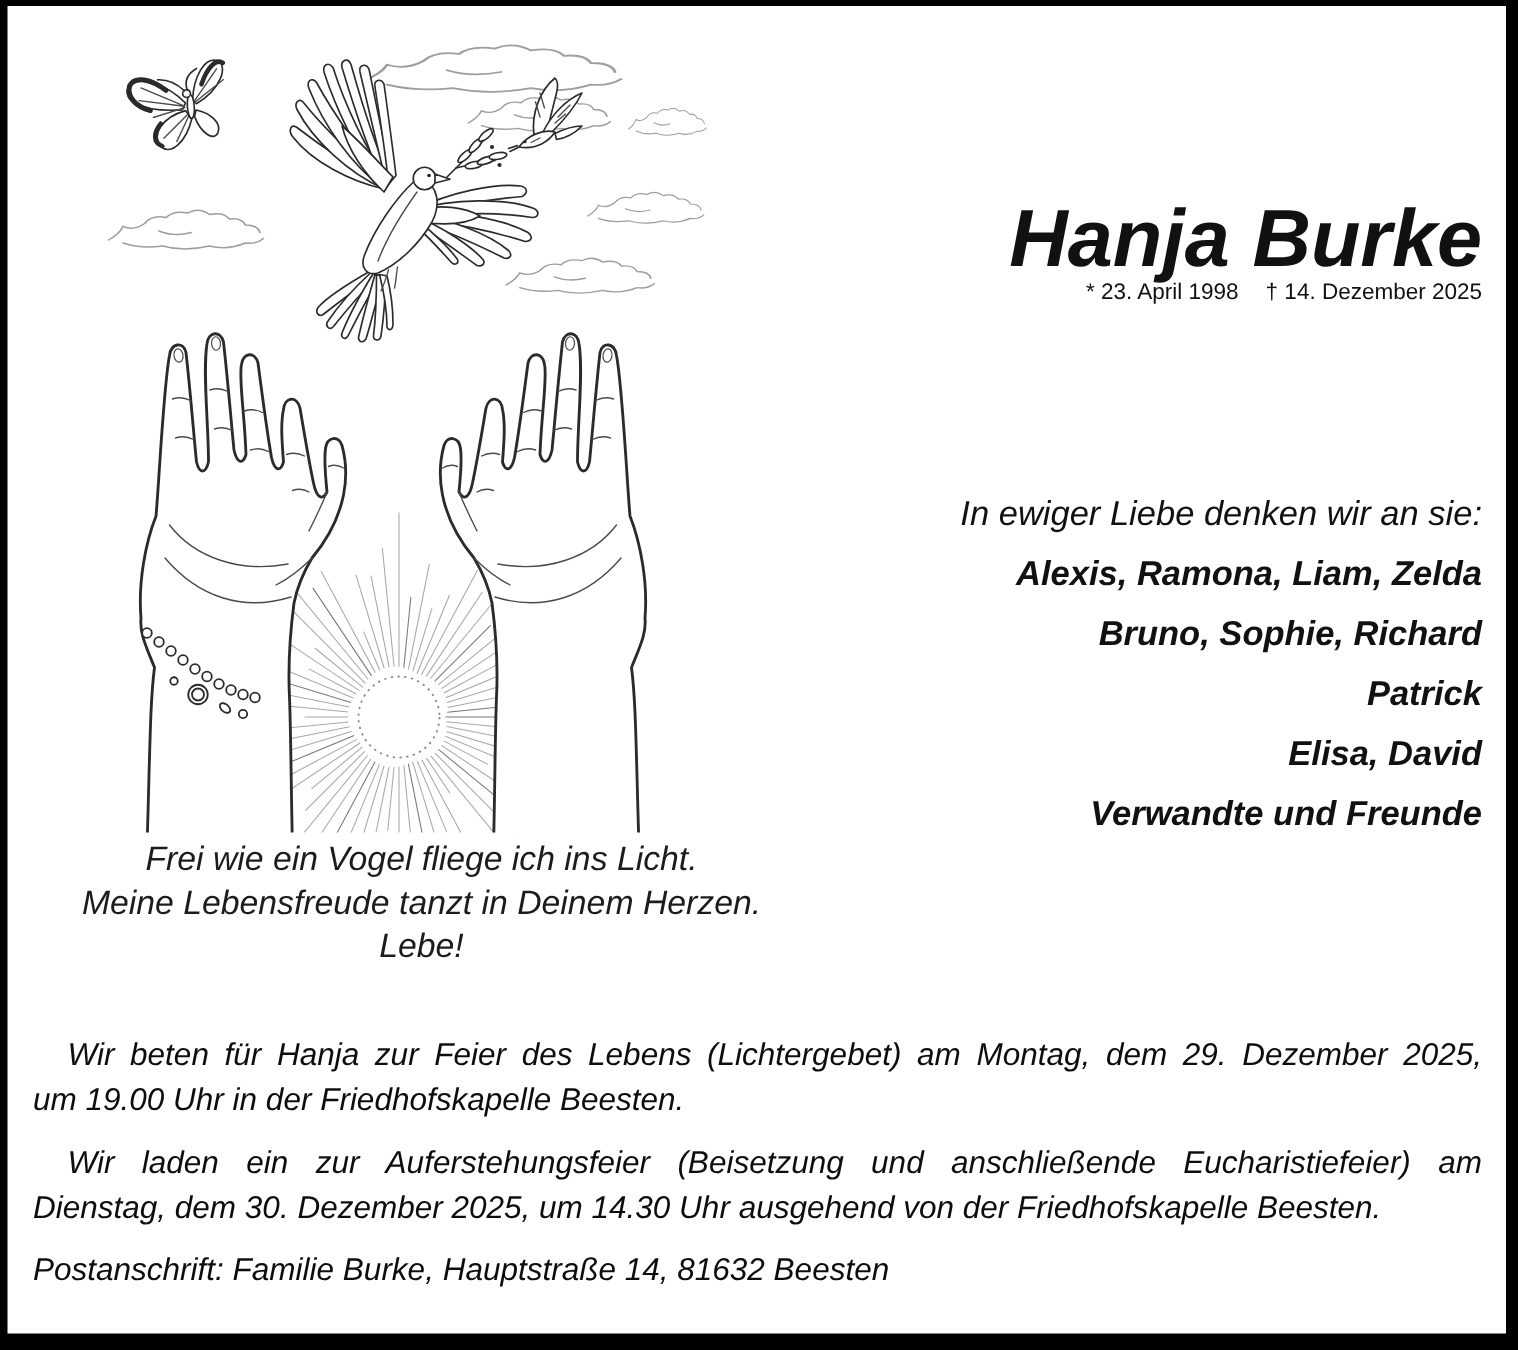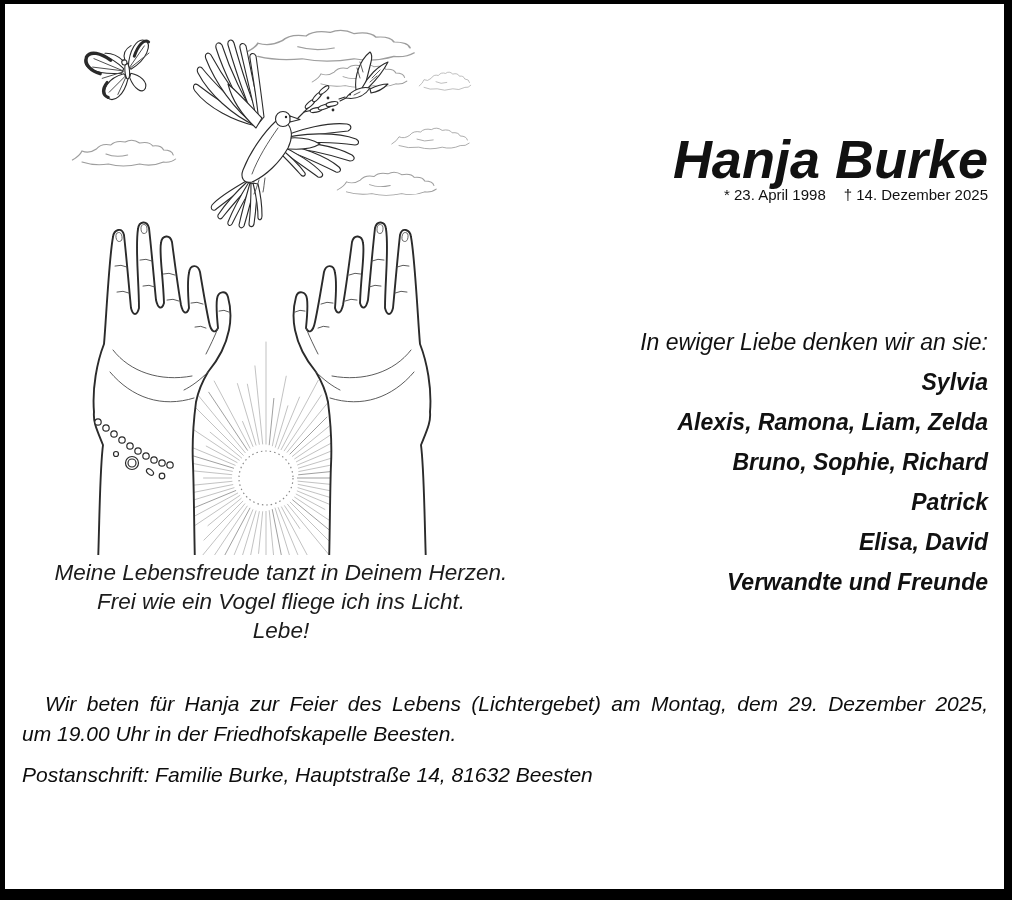--- a/index.html
+++ b/index.html
@@ -248,35 +248,38 @@
 </svg>
 
 <h1 class="title">Hanja Burke</h1>
 
 <div class="dates">
   <span>* 23. April 1998</span><span class="gap"></span><span>† 14. Dezember 2025</span>
 </div>
 
 <div class="remembrance">
   <div class="intro">In ewiger Liebe denken wir an sie:</div>
-  <div class="name">Sylvia</div>
   <div class="name">Alexis, Ramona, Liam, Zelda</div>
   <div class="name">Bruno, Sophie, Richard</div>
   <div class="name">Patrick</div>
   <div class="name">Elisa, David</div>
   <div class="name">Verwandte und Freunde</div>
 </div>
 
 <div class="poem">
+  <div>Frei wie ein Vogel fliege ich ins Licht.</div>
   <div>Meine Lebensfreude tanzt in Deinem Herzen.</div>
-  <div>Frei wie ein Vogel fliege ich ins Licht.</div>
   <div>Lebe!</div>
 </div>
 
 <div class="announce">
   <div class="para">
     <div class="line just">Wir beten für Hanja zur Feier des Lebens (Lichtergebet) am Montag, dem 29. Dezember 2025,</div>
     <div class="line">um 19.00 Uhr in der Friedhofskapelle Beesten.</div>
   </div>
+  <div class="para">
+    <div class="line just">Wir laden ein zur Auferstehungsfeier (Beisetzung und anschließende Eucharistiefeier) am</div>
+    <div class="line">Dienstag, dem 30. Dezember 2025, um 14.30 Uhr ausgehend von der Friedhofskapelle Beesten.</div>
+  </div>
   <div class="address">
     <div>Postanschrift: Familie Burke, Hauptstraße 14, 81632 Beesten</div>
   </div>
 </div>
 
 </body></html>

